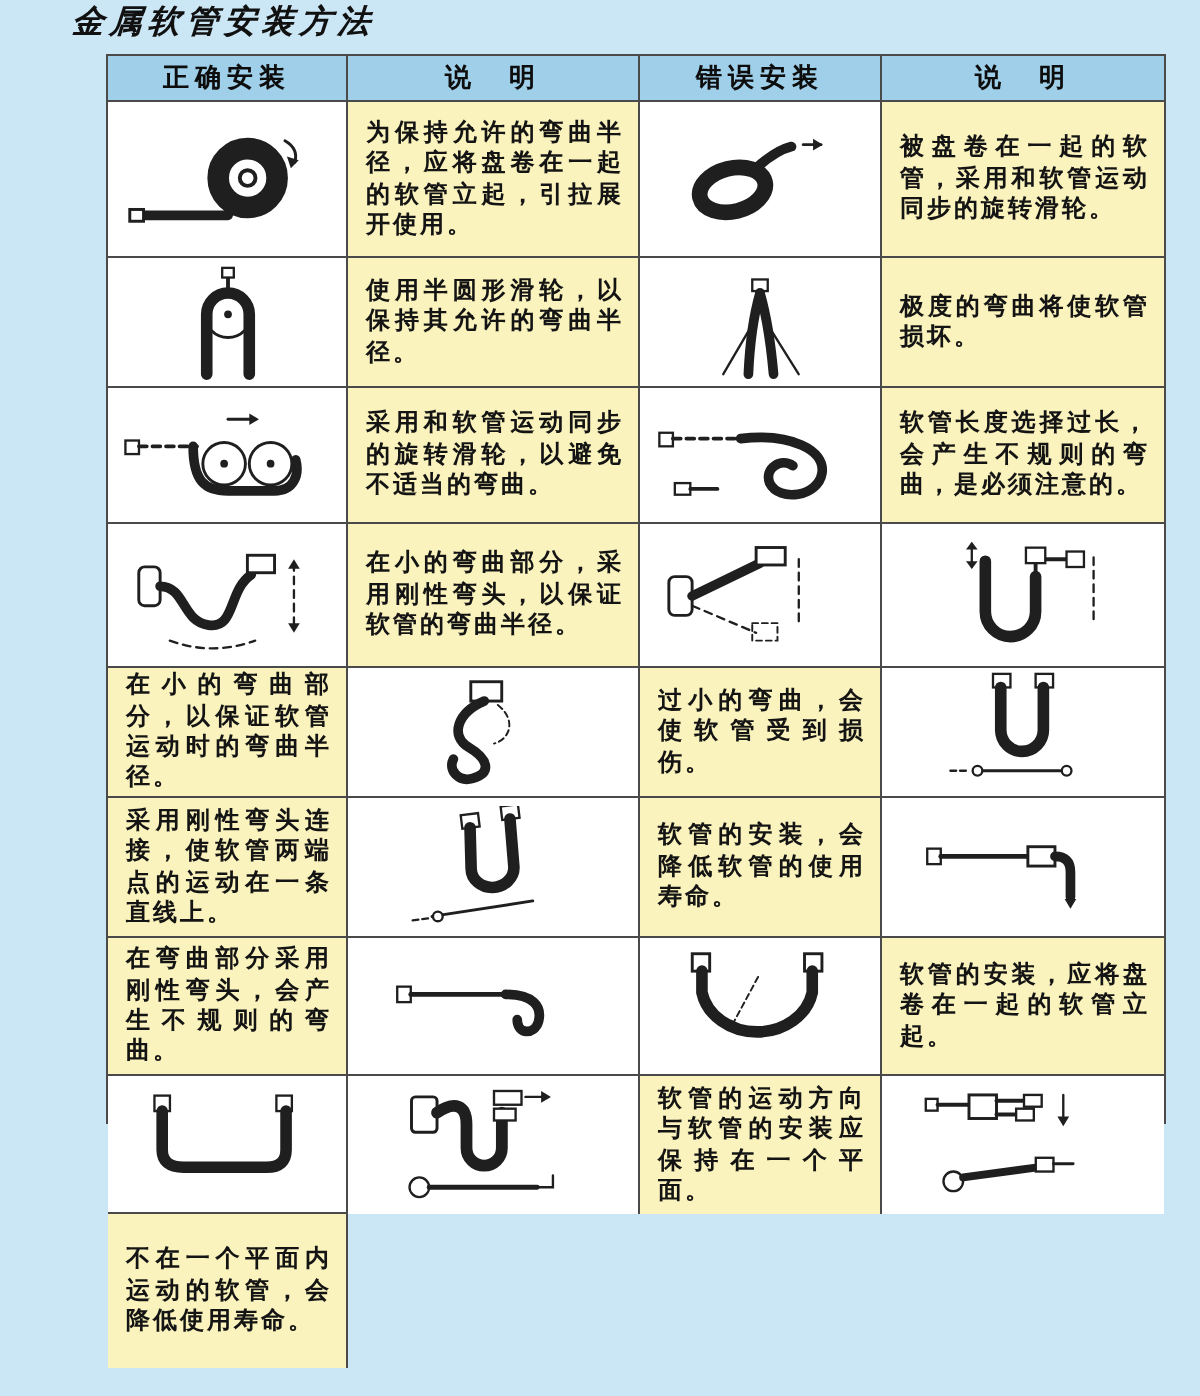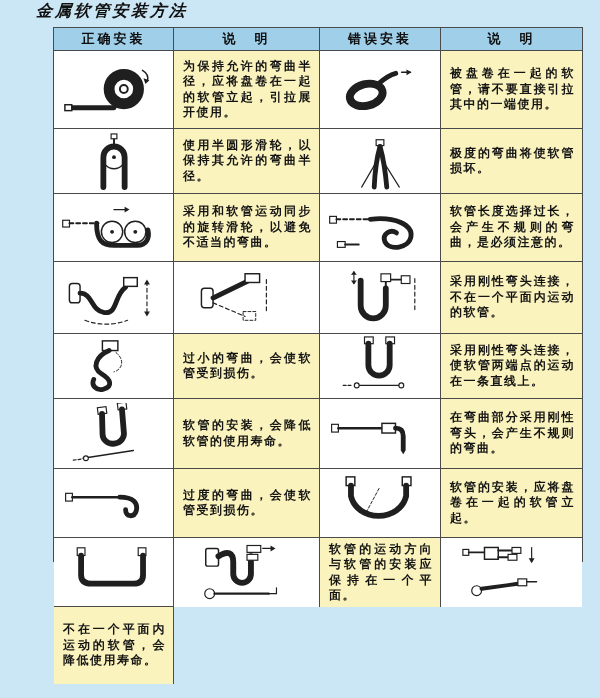--- a/index.html
+++ b/index.html
@@ -77,21 +77,21 @@
   </div>
   <div class="cell txt-cell">为保持允许的弯曲半径，应将盘卷在一起的软管立起，引拉展开使用。</div>
   <div class="cell img-cell">
     <svg class="art" width="110" height="66" viewBox="0 0 112 66">
       <ellipse cx="42" cy="38" rx="17" ry="11" stroke-width="8" transform="rotate(-14 42 38)"></ellipse>
       <path d="M 54,27 Q 64,18 72,16" stroke-width="5"></path>
       <path d="M 78,15 l 9,0" stroke-width="1.5"></path>
       <path d="M 88,15 l -5,-3 l 0,6 z" style="fill:#1f1f1f;stroke:none"></path>
     </svg>
   </div>
-  <div class="cell txt-cell">被盘卷在一起的软管，请不要直接引拉其中的一端使用。</div>
+  <div class="cell txt-cell">被盘卷在一起的软管，采用和软管运动同步的旋转滑轮。</div>
 
   <div class="cell img-cell">
     <svg class="art" width="110" height="58" viewBox="0 0 112 60">
       <line x1="56" y1="3" x2="56" y2="13" stroke-width="2"></line>
       <rect x="53" y="2" width="6" height="5" stroke-width="1.2" style="fill:#fff"></rect>
       <circle cx="56" cy="26" r="12" stroke-width="1.5" style="fill:#fff"></circle>
       <path d="M 45,57 L 45,26 A 11,11 0 0 1 67,26 L 67,57" stroke-width="6"></path>
       <circle cx="56" cy="26" r="2" style="fill:#1f1f1f;stroke:none"></circle>
     </svg>
   </div>
@@ -136,20 +136,21 @@
     <svg class="art" width="110" height="64" viewBox="0 0 112 66">
       <rect x="10" y="18" width="11" height="20" rx="3" stroke-width="1.5" style="fill:#fff"></rect>
       <path d="M 21,28 C 34,28 32,46 46,48 C 60,50 56,30 68,22" stroke-width="5"></path>
       <rect x="66" y="12" width="14" height="9" stroke-width="1.5" style="fill:#fff"></rect>
       <path d="M 26,56 Q 48,64 70,56" stroke-width="1.2" stroke-dasharray="4 3"></path>
       <line x1="90" y1="16" x2="90" y2="50" stroke-width="1.2" stroke-dasharray="4 3"></line>
       <path d="M 90,14 l -3,5 l 6,0 z" style="fill:#1f1f1f;stroke:none"></path>
       <path d="M 90,52 l -3,-5 l 6,0 z" style="fill:#1f1f1f;stroke:none"></path>
     </svg>
   </div>
+  <div class="cell txt-cell">在小的弯曲部分，采用刚性弯头，以保证软管的弯曲半径。</div>
   <div class="cell img-cell">
     <svg class="art" width="110" height="64" viewBox="0 0 112 66">
       <rect x="9" y="23" width="12" height="20" rx="3" stroke-width="1.5" style="fill:#fff"></rect>
       <path d="M 21,33 L 56,16" stroke-width="5"></path>
       <rect x="54" y="8" width="15" height="9" stroke-width="1.5" style="fill:#fff"></rect>
       <path d="M 21,38 L 54,52" stroke-width="1.2" stroke-dasharray="4 3"></path>
       <rect x="52" y="47" width="13" height="9" stroke-width="1" stroke-dasharray="3 2"></rect>
       <line x1="76" y1="14" x2="76" y2="46" stroke-width="1.2" stroke-dasharray="4 3"></line>
     </svg>
   </div>
@@ -159,21 +160,21 @@
       <path d="M 36,12 L 36,38 A 13,13 0 0 0 62,38 L 62,20" stroke-width="6"></path>
       <path d="M 62,20 L 62,11 L 80,11" stroke-width="2"></path>
       <rect x="57" y="5" width="10" height="8" stroke-width="1.2" style="fill:#fff"></rect>
       <rect x="78" y="7" width="9" height="8" stroke-width="1.2" style="fill:#fff"></rect>
       <line x1="29" y1="3" x2="29" y2="15" stroke-width="1.2"></line>
       <path d="M 29,2 l -3,4 l 6,0 z" style="fill:#1f1f1f;stroke:none"></path>
       <path d="M 29,16 l -3,-4 l 6,0 z" style="fill:#1f1f1f;stroke:none"></path>
       <line x1="92" y1="10" x2="92" y2="42" stroke-width="1.2" stroke-dasharray="4 3"></line>
     </svg>
   </div>
-  <div class="cell txt-cell">采用刚性弯头连接，不在一个平面内运动的软管。</div>
+  <div class="cell txt-cell">在小的弯曲部分，以保证软管运动时的弯曲半径。</div>
   <div class="cell img-cell">
     <svg class="art" width="110" height="58" viewBox="0 0 112 60">
       <rect x="44" y="4" width="16" height="10" stroke-width="1.5" style="fill:#fff"></rect>
       <path d="M 51,14 C 37,20 33,32 43,38 C 53,44 55,51 45,54 C 38,56 32,50 35,44" stroke-width="5"></path>
       <path d="M 58,16 C 68,24 64,34 56,36" stroke-width="1" stroke-dasharray="3 2"></path>
     </svg>
   </div>
   <div class="cell txt-cell">过小的弯曲，会使软管受到损伤。</div>
 
   <div class="cell img-cell">
@@ -212,21 +213,20 @@
     </svg>
   </div>
   <div class="cell txt-cell">在弯曲部分采用刚性弯头，会产生不规则的弯曲。</div>
   <div class="cell img-cell">
     <svg class="art" width="110" height="60" viewBox="0 0 112 62">
       <rect x="6" y="21" width="7" height="8" stroke-width="1.2" style="fill:#fff"></rect>
       <line x1="13" y1="25" x2="62" y2="25" stroke-width="2.5"></line>
       <path d="M 62,25 C 76,25 81,31 79,39 C 77,46 68,46 68,38" stroke-width="5"></path>
     </svg>
   </div>
-  <div class="cell txt-cell">过度的弯曲，会使软管受到损伤。</div>
 
   <div class="cell img-cell">
     <svg class="art" width="110" height="60" viewBox="0 0 112 62">
       <rect x="21" y="4" width="9" height="9" stroke-width="1.5" style="fill:#fff"></rect>
       <rect x="79" y="4" width="9" height="9" stroke-width="1.5" style="fill:#fff"></rect>
       <path d="M 26,13 L 26,24 A 29,25 0 0 0 83,24 L 83,13" stroke-width="6"></path>
       <line x1="55" y1="16" x2="41" y2="42" stroke-width="1" stroke-dasharray="3 2"></line>
       <path d="M 40,44 l 1,-6 l 5,3 z" style="fill:#1f1f1f;stroke:none"></path>
     </svg>
   </div>

